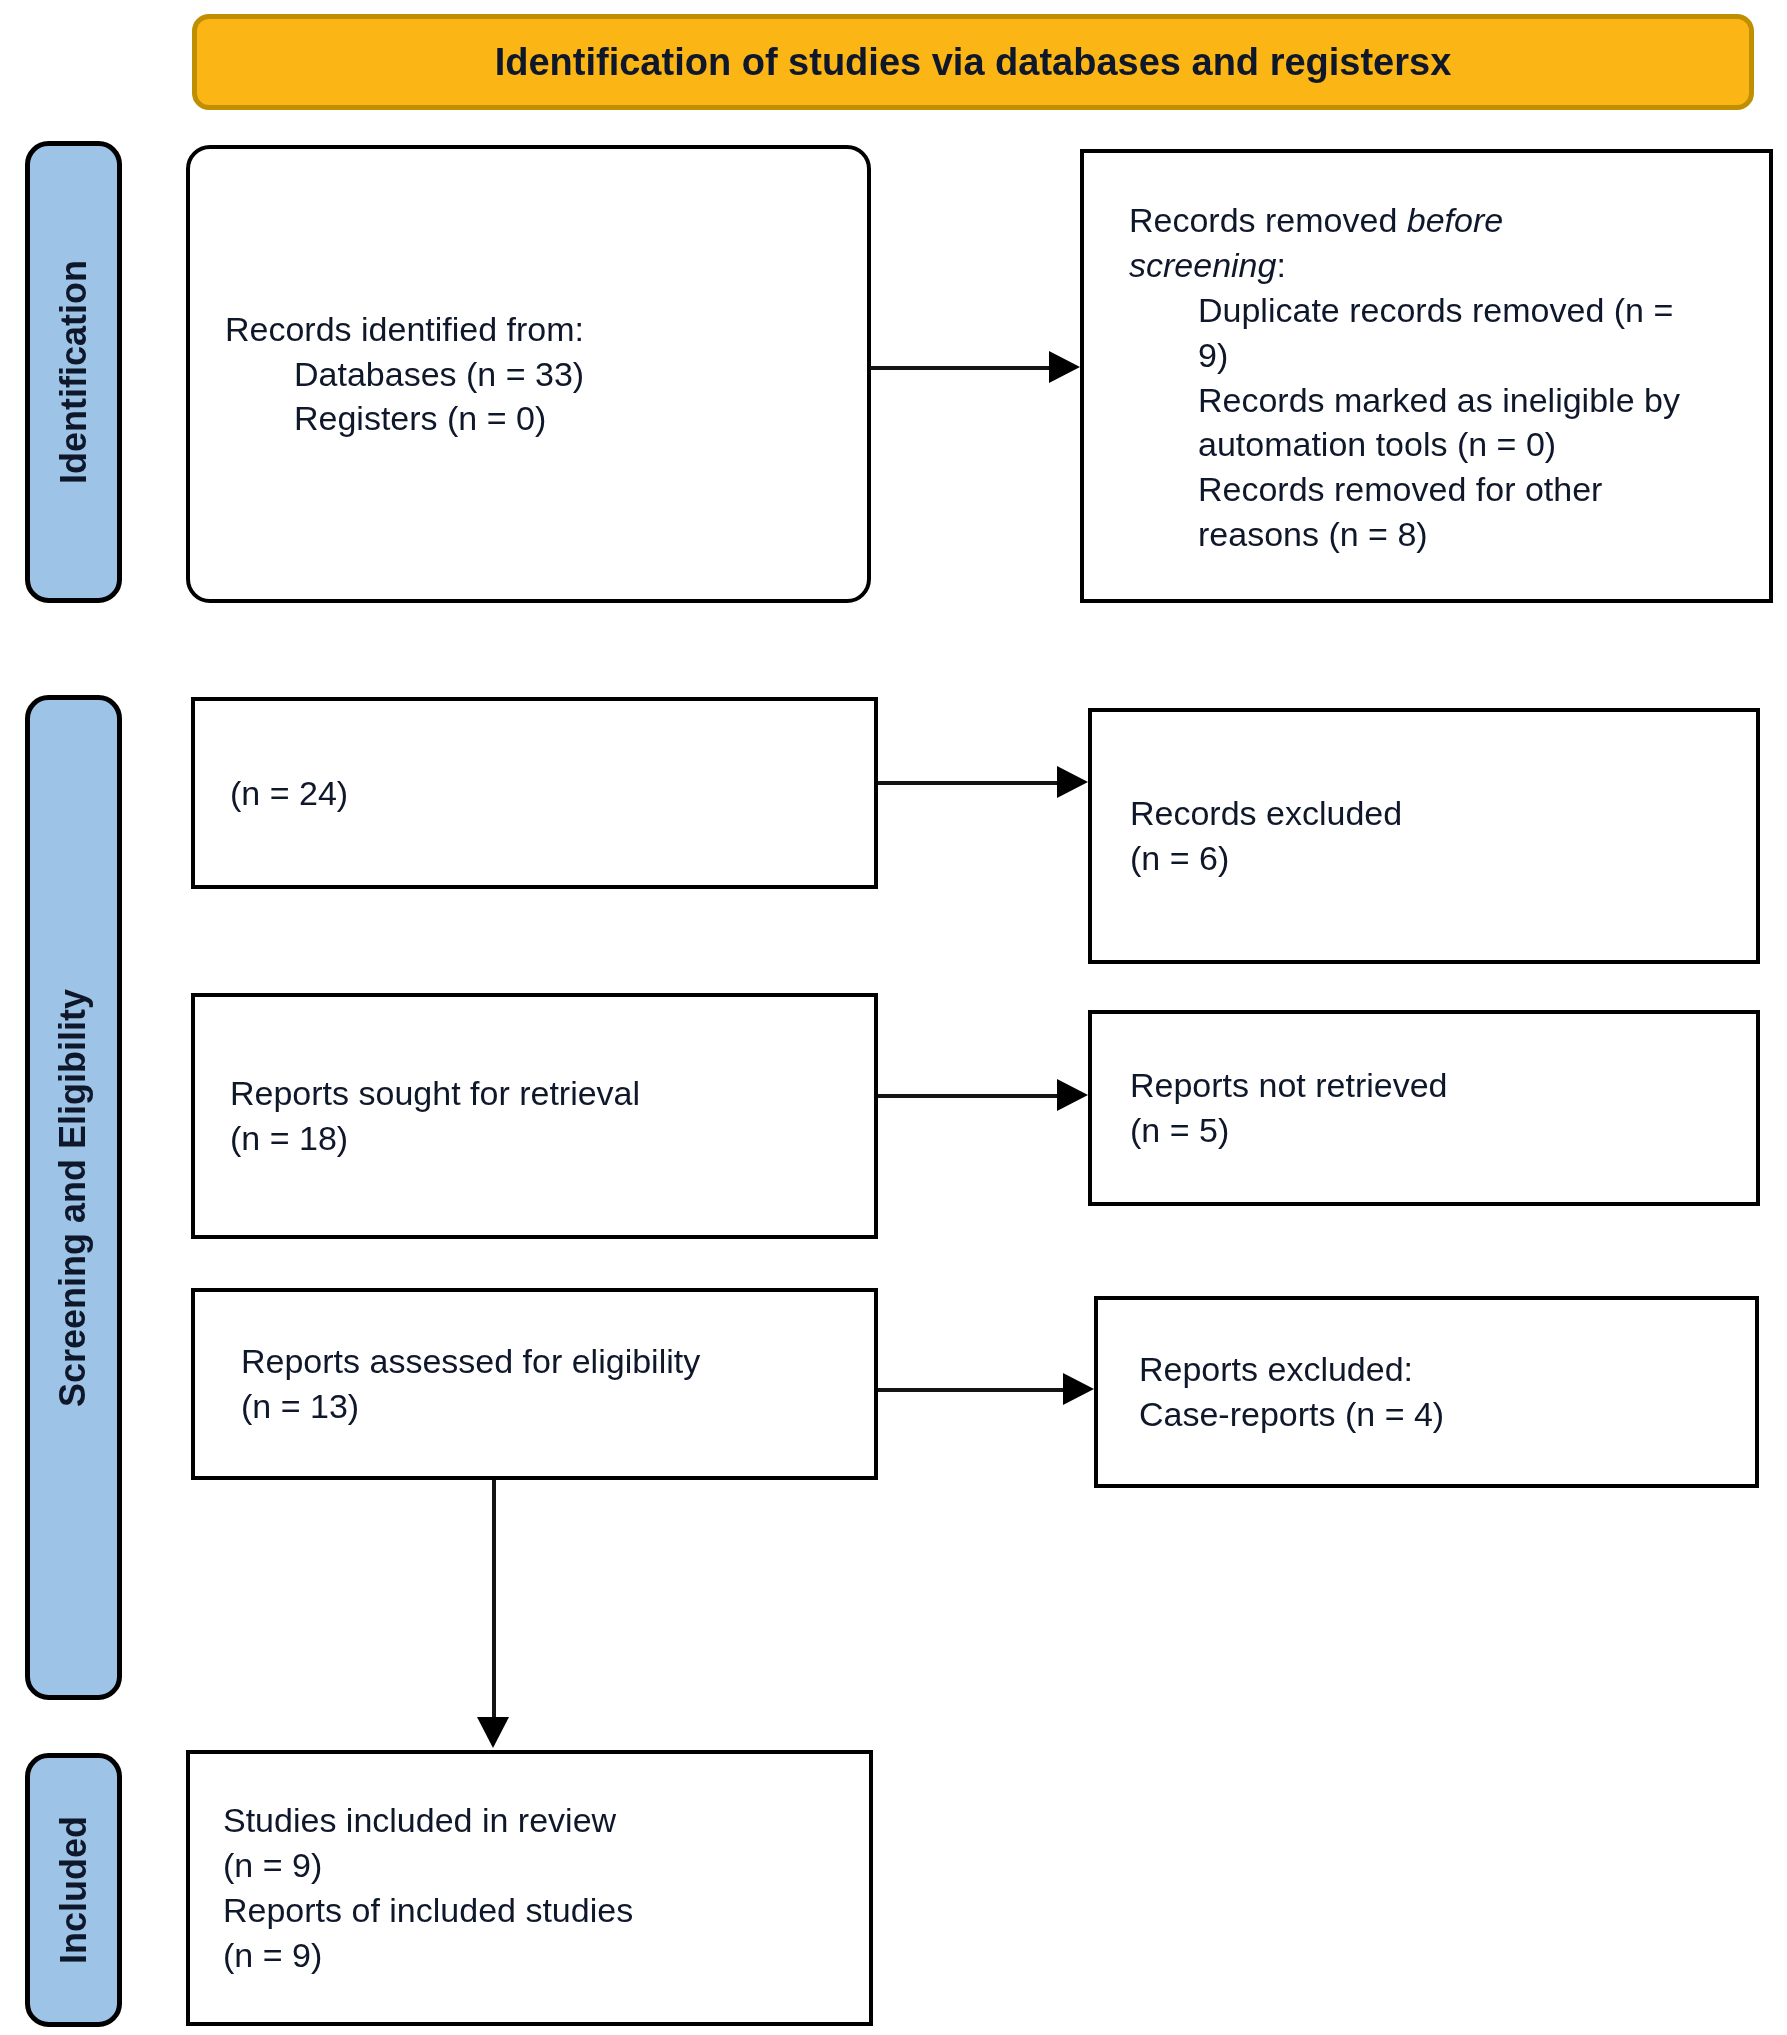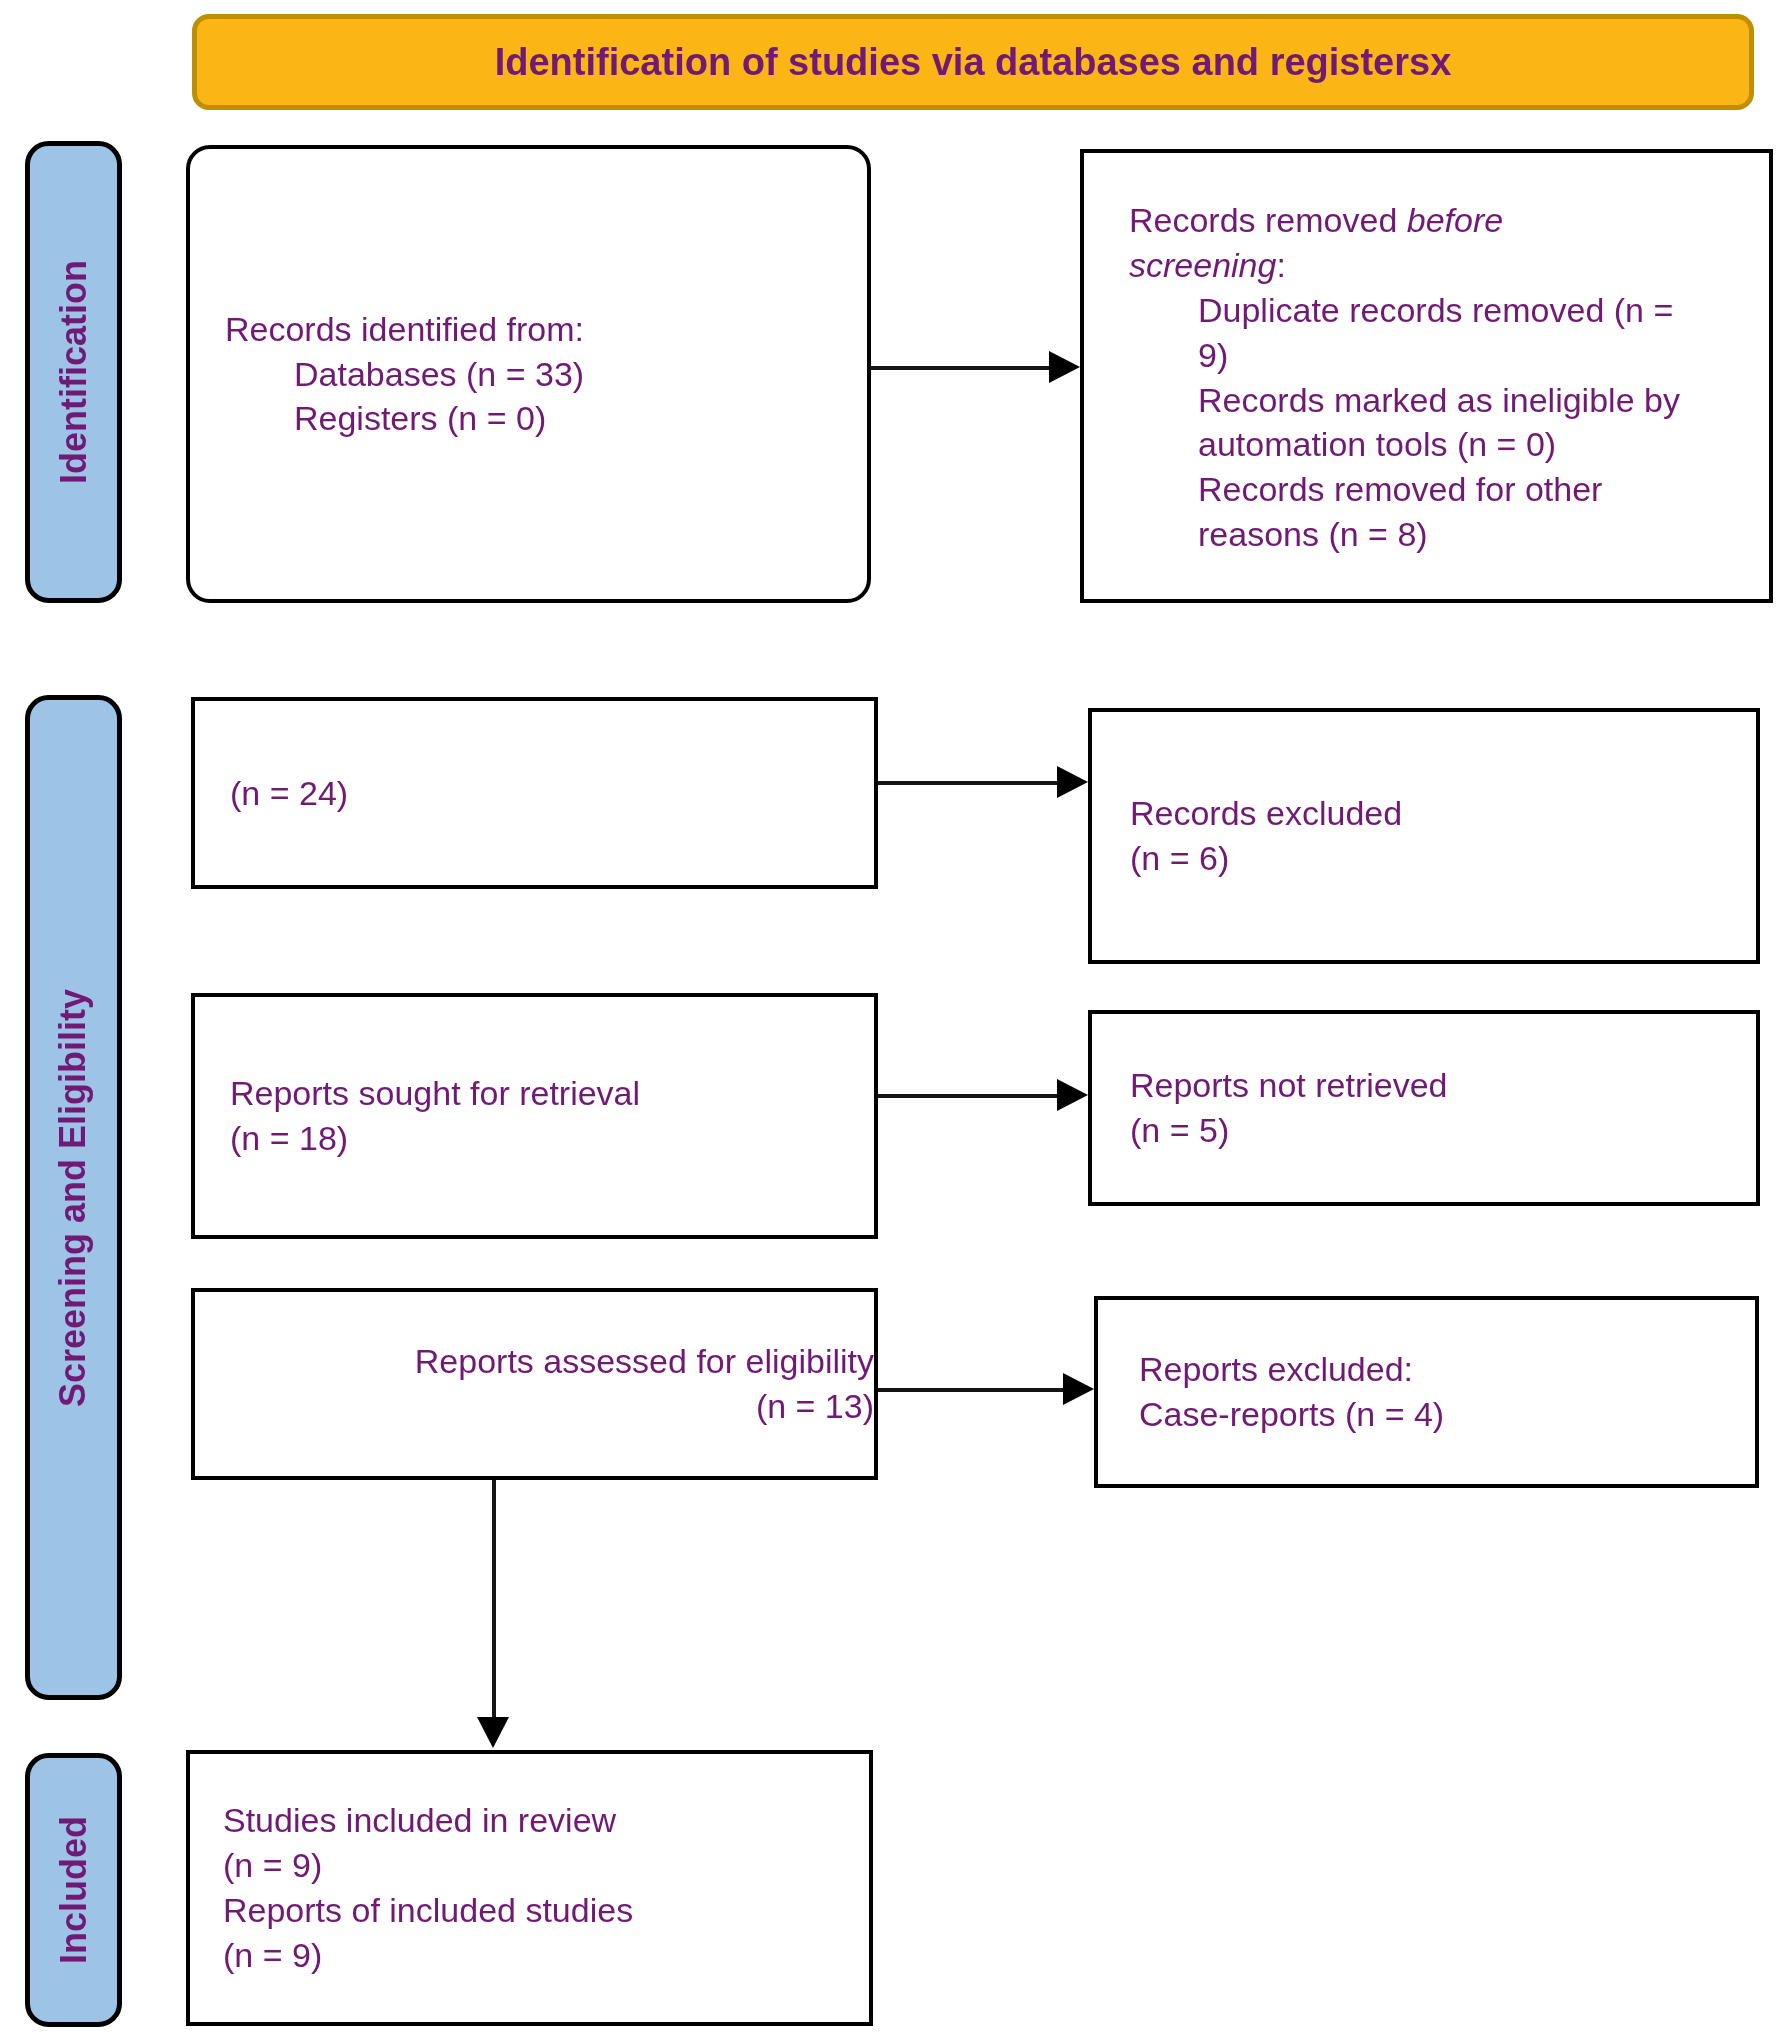--- a/index.html
+++ b/index.html
@@ -1,18 +1,18 @@
 <!DOCTYPE html>
 <html style="--banner-fill: #FBB616; --banner-border: #BF8F00; --stage-fill: #9DC3E6;font-size:12.5px"><head>
 <meta charset="utf-8">
 <style>
   html,body{margin:0;padding:0;background:#ffffff;}
   .canvas{
     position:relative;width:1788px;height:2035px;background:#ffffff;
-    font-family:"Liberation Sans", sans-serif;color:#701a75;overflow:hidden;
+    font-family:"Liberation Sans", sans-serif;color:#0f172a;overflow:hidden;
   }
   
   .banner{
     position:absolute;left:192px;top:14px;width:1562px;height:96px;
     box-sizing:border-box;
     background:var(--banner-fill,#FBB616);
     border:5.5px solid var(--banner-border,#BF8F00);
     border-radius:17px;
     display:flex;align-items:center;justify-content:center;
     font-size:38px;font-weight:bold;
@@ -36,21 +36,21 @@
     position:absolute;box-sizing:border-box;background:#fff;
     border:4.7px solid #000;font-size:34px;line-height:1.32;
     display:flex;flex-direction:column;justify-content:center;
   }
   #box-records-identified{left:186px;top:145px;width:685px;height:458px;padding-left:35px;border-radius:24px;}
   #box-records-removed{left:1080px;top:149px;width:693px;height:454px;justify-content:flex-start;padding:45px 47px 12px 45px;}
   #box-records-screened{left:191px;top:697px;width:687px;height:192px;padding-left:35px;}
   #box-records-excluded{left:1088px;top:708px;width:672px;height:256px;padding-left:38px;}
   #box-reports-sought{left:191px;top:993px;width:687px;height:246px;padding-left:35px;}
   #box-reports-not-retrieved{left:1088px;top:1010px;width:672px;height:196px;padding-left:38px;}
-  #box-reports-assessed{left:191px;top:1288px;width:687px;height:192px;padding-left:46px;align-items:flex-end;}
+  #box-reports-assessed{left:191px;top:1288px;width:687px;height:192px;padding-left:46px;}
   #box-reports-excluded{left:1094px;top:1296px;width:665px;height:192px;padding-left:41px;}
   #box-included-studies{left:186px;top:1750px;width:687px;height:276px;padding-left:33px;}
   .indent{margin-left:69px;max-width:501px;}
   .head{max-width:485px;}
   .it{font-style:italic;}
   
   .shaft-h{position:absolute;height:3.9px;background:#141414;}
   .shaft-v{position:absolute;width:3.9px;background:#141414;}
   .head-right{position:absolute;width:0;height:0;border-top:16.4px solid transparent;border-bottom:16.4px solid transparent;border-left:31px solid #000;}
   .head-down{position:absolute;width:0;height:0;border-left:16.4px solid transparent;border-right:16.4px solid transparent;border-top:31px solid #000;}

